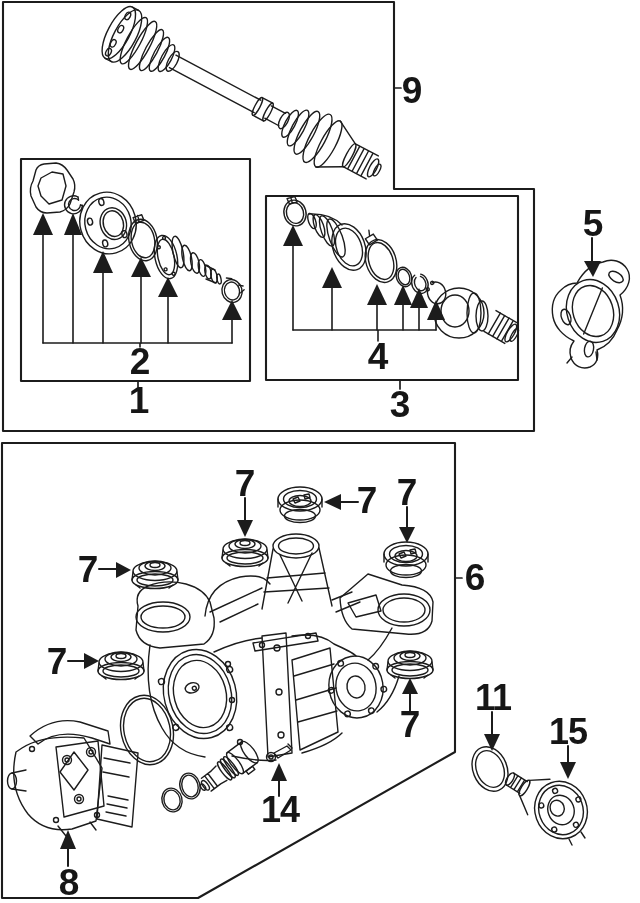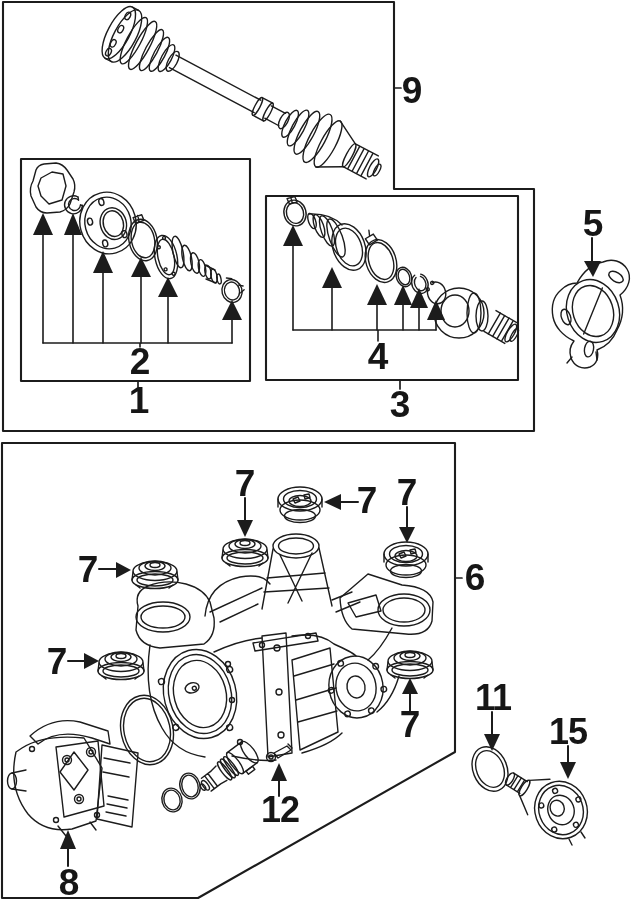--- a/index.html
+++ b/index.html
@@ -439,15 +439,15 @@
 <div class="callout single" style="left:245px;top:483px">7</div>
 <div class="callout single" style="left:367px;top:500px">7</div>
 <div class="callout single" style="left:407px;top:492px">7</div>
 <div class="callout single" style="left:88px;top:569px">7</div>
 <div class="callout single" style="left:57px;top:661px">7</div>
 <div class="callout single" style="left:410px;top:724px">7</div>
 <div class="callout single" style="left:69px;top:882px">8</div>
 <div class="callout single" style="left:412px;top:90px">9</div>
 <div class="callout double" style="left:568px;top:732px">15</div>
 <div class="callout double" style="left:493px;top:698px">11</div>
-<div class="callout double" style="left:280px;top:810px">12</div>
+<div class="callout double" style="left:280px;top:810px">14</div>
 
 </div>
 
 </body></html>

